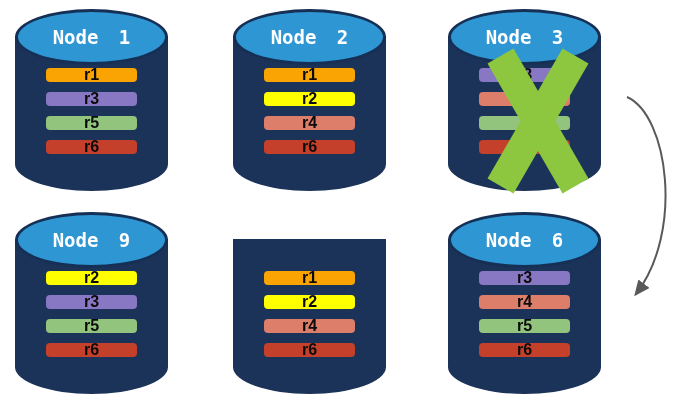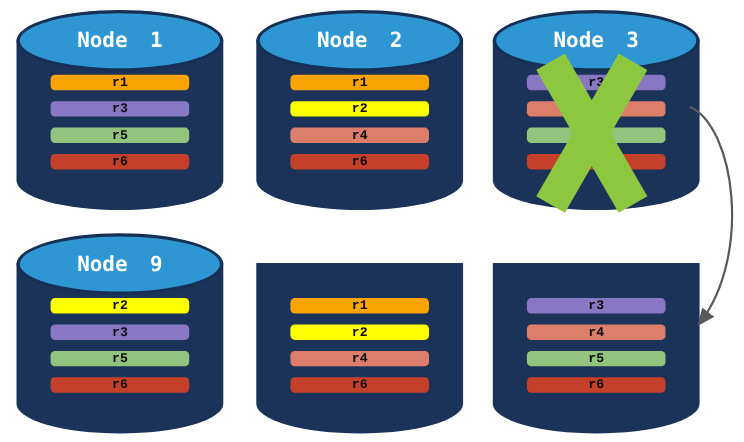--- a/index.html
+++ b/index.html
@@ -1,21 +1,21 @@
 <!DOCTYPE html>
 <html style="--navy: #1C3359; --top-blue: #2E96D3; --outline: #162F55; --x-green: #8DC63F; --arrow-gray: #595959;"><head>
 <meta charset="utf-8">
 <style>
   html,body { margin:0; padding:0; background:#ffffff; }
   .canvas {
     position:relative; width:676px; height:402px; overflow:hidden;
     background:#ffffff;
     font-family:"DejaVu Sans Mono", monospace;
   }
-  .node { position:absolute; width:188px; height:182px; }
+  .node { position:absolute; width:153px; height:182px; }
   .cyl-body {
     position:absolute; top:27px; left:0; right:0; bottom:0;
     background:var(--navy);
     border-radius:0 0 50% 50% / 0 0 27px 27px;
   }
   .cyl-top {
     position:absolute; top:0; left:0; right:0; height:56px;
     background:var(--top-blue);
     border:3px solid var(--outline);
     border-radius:50%;
@@ -30,22 +30,22 @@
   }
   .bars {
     position:absolute; left:31px; right:31px; top:59px;
     display:flex; flex-direction:column; gap:10px; z-index:3;
   }
   .bar {
     height:14px; border-radius:4px;
     display:flex; align-items:center; justify-content:center;
   }
   .bar span {
-    color:#0b0b0b; font-weight:bold; font-size:12px; line-height:14px;
-    font-family:Liberation Mono, monospace;
+    color:#0b0b0b; font-weight:bold; font-size:16px; line-height:14px;
+    font-family:Liberation Sans, sans-serif;
   }
   .xmark {
     position:absolute; left:0; top:0; width:180px; height:182px;
     z-index:5; pointer-events:none;
   }
   .xmark i {
     position:absolute; left:75px; top:37px; width:30px; height:150px;
     background:var(--x-green); display:block;
   }
   .xmark .s1 { transform:rotate(30deg); }
@@ -177,20 +177,23 @@
           <span>r4</span>
         </div>
           <div class="bar" style="background: rgb(197, 64, 42);">
           <span>r6</span>
         </div>
         </div>
 
     </div>
       <div class="node" style="left: 448px; top: 212px;">
       <div class="cyl-body"></div>
+      <div class="cyl-top">
+        <span class="node-title">Node 6</span>
+      </div>
       <div class="bars">
 
       <div class="bar" style="background: rgb(136, 120, 195);">
           <span>r3</span>
         </div>
           <div class="bar" style="background: rgb(221, 126, 107);">
           <span>r4</span>
         </div>
           <div class="bar" style="background: rgb(147, 196, 125);">
           <span>r5</span>

